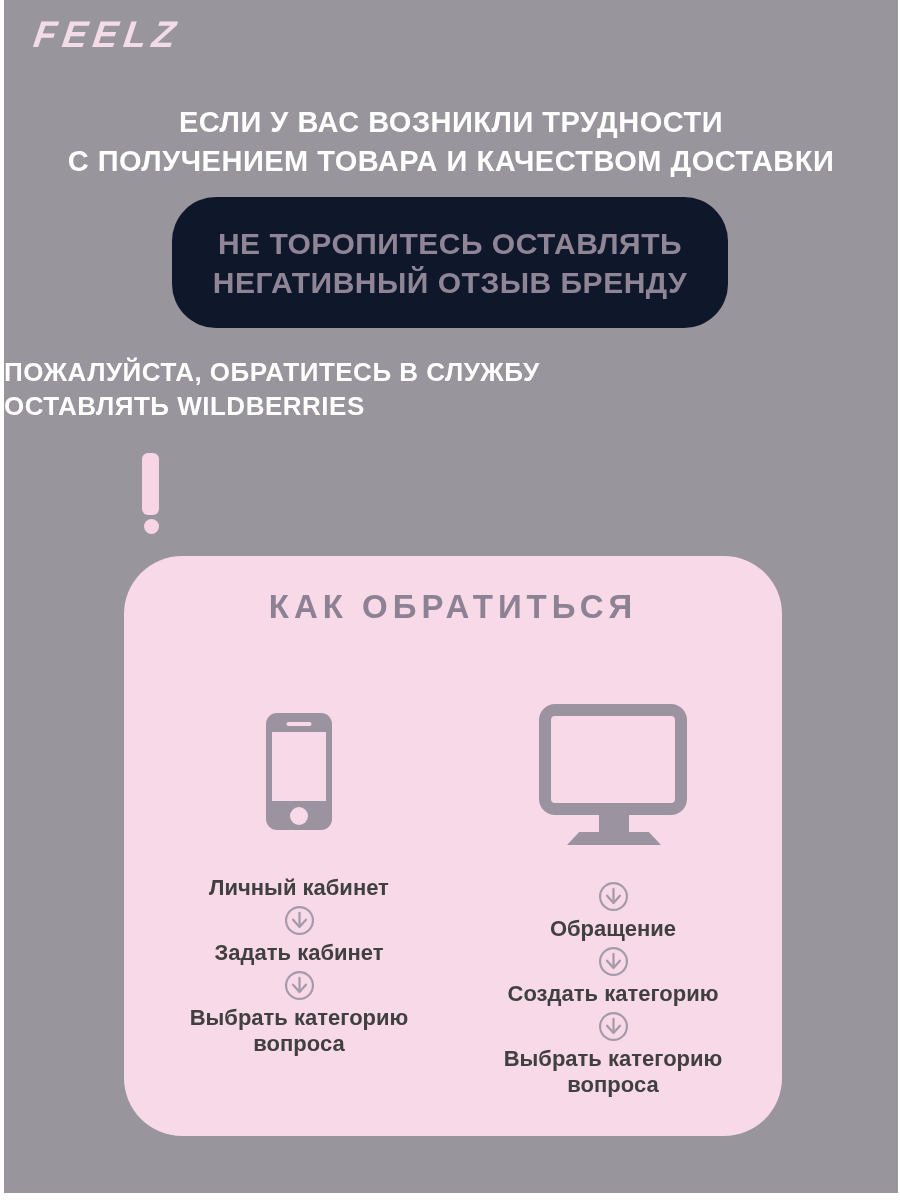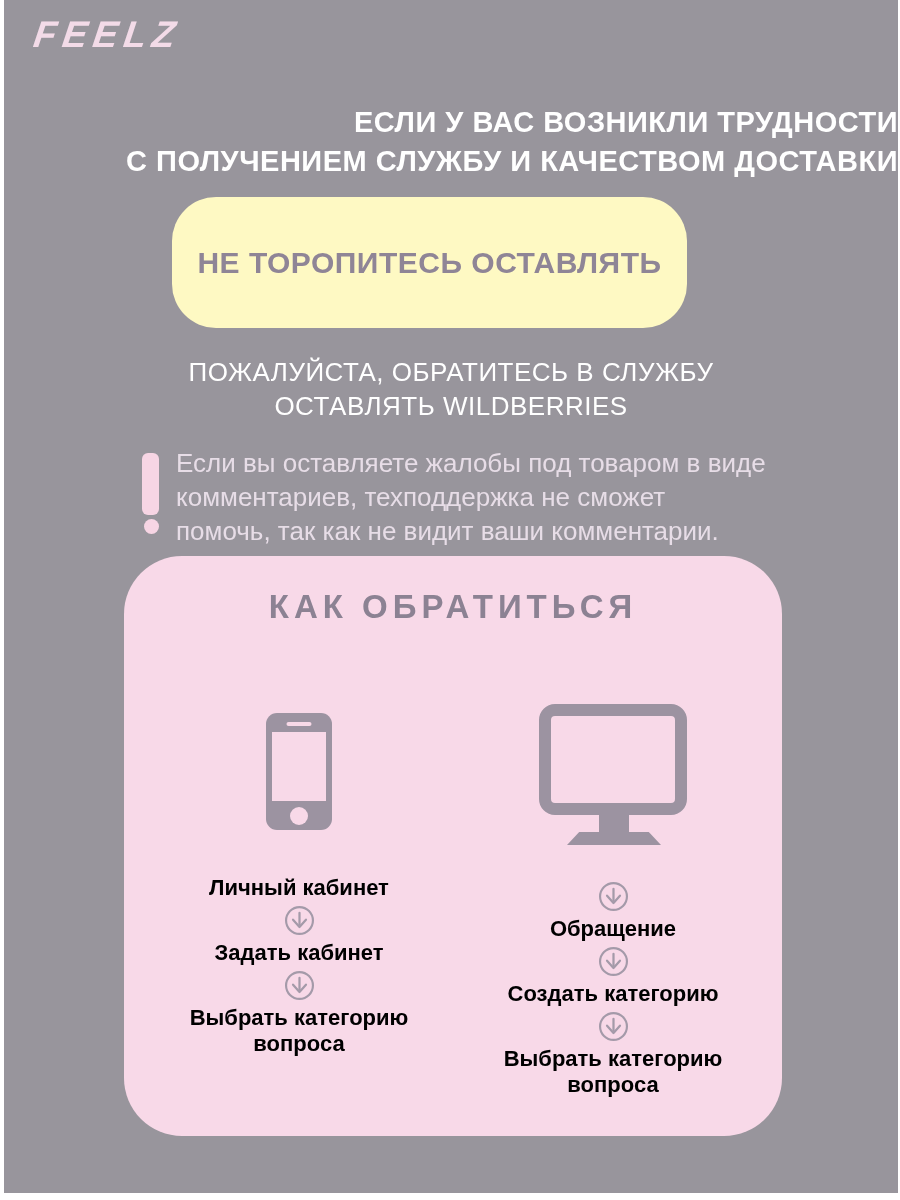--- a/index.html
+++ b/index.html
@@ -18,34 +18,34 @@
   
   .logo{
     position:absolute; left:30px; top:14px;
     font-size:37px; font-weight:700; font-style:italic;
     letter-spacing:6px; color:#f3dbe8;
     transform:skewX(-8deg);
   }
   
   .headline{
     position:absolute; left:0; top:103px; width:100%;
-    text-align:right; color:#ffffff;
+    text-align:center; color:#ffffff;
     font-size:29px; font-weight:700; line-height:39px;
     letter-spacing:0.5px;
   }
   .subheadline{
     position:absolute; left:0; top:355px; width:100%;
-    text-align:center; color:#ffffff;
-    font-size:26px; font-weight:400; line-height:34px;
+    color:#ffffff;
+    font-size:26px; font-weight:700; line-height:34px;
     letter-spacing:0.5px;
   }
   
   .warning-box{
-    position:absolute; left:168px; top:197px; width:515px; height:131px;
-    background:#fef9c3; border-radius:44px;
+    position:absolute; left:168px; top:197px; width:556px; height:131px;
+    background:#0f172a; border-radius:44px;
     display:flex; flex-direction:column; justify-content:center; align-items:center;
     color:#8f8596; font-size:30px; font-weight:700; line-height:39px;
     letter-spacing:0.5px; text-align:center;
   }
   
   .excl-bar{
     position:absolute; left:138px; top:453px; width:17px; height:62px;
     background:#f7d5e4; border-radius:6px;
   }
   .excl-dot{
@@ -96,56 +96,52 @@
   .monitor-base{
     position:absolute; left:563px; top:832px; width:94px; height:13px;
     background:#9c93a1;
     clip-path:polygon(13% 0, 87% 0, 100% 100%, 0 100%);
   }
   
   .flow{
     position:absolute; width:250px;
     display:flex; flex-direction:column; align-items:center;
     text-align:center;
-    color:#000000; font-size:22px; font-weight:600; line-height:26px;
+    color:#404040; font-size:22px; font-weight:600; line-height:26px;
   }
   .flow-left{ left:170px; top:875px; }
   .flow-right{ left:484px; top:877px; }
   .step{ width:100%; }
   .arrow-icon{ margin:4px 0; display:block; }
 </style>
 </head>
 <body>
 
 <div class="canvas">
 
   <div class="logo">FEELZ</div>
 
   <div class="headline">
     <div>ЕСЛИ У ВАС ВОЗНИКЛИ ТРУДНОСТИ</div>
-    <div>С ПОЛУЧЕНИЕМ СЛУЖБУ И КАЧЕСТВОМ ДОСТАВКИ</div>
+    <div>С ПОЛУЧЕНИЕМ ТОВАРА И КАЧЕСТВОМ ДОСТАВКИ</div>
   </div>
 
   <div class="warning-box">
     <div>НЕ ТОРОПИТЕСЬ ОСТАВЛЯТЬ</div>
+    <div>НЕГАТИВНЫЙ ОТЗЫВ БРЕНДУ</div>
   </div>
 
   <div class="subheadline">
     <div>ПОЖАЛУЙСТА, ОБРАТИТЕСЬ В СЛУЖБУ</div>
     <div>ОСТАВЛЯТЬ WILDBERRIES</div>
   </div>
 
   <div class="excl-bar"></div>
   <div class="excl-dot"></div>
 
-  <div class="note-text">
-    <div>Если вы оставляете жалобы под товаром в виде</div>
-    <div>комментариев, техподдержка не сможет</div>
-    <div>помочь, так как не видит ваши комментарии.</div>
-  </div>
 
   <div class="support-box"></div>
 
   <div class="support-title">
     <div>КАК ОБРАТИТЬСЯ</div>
   </div>
 
   <div class="phone">
     <div class="phone-speaker"></div>
     <div class="phone-screen"></div>

